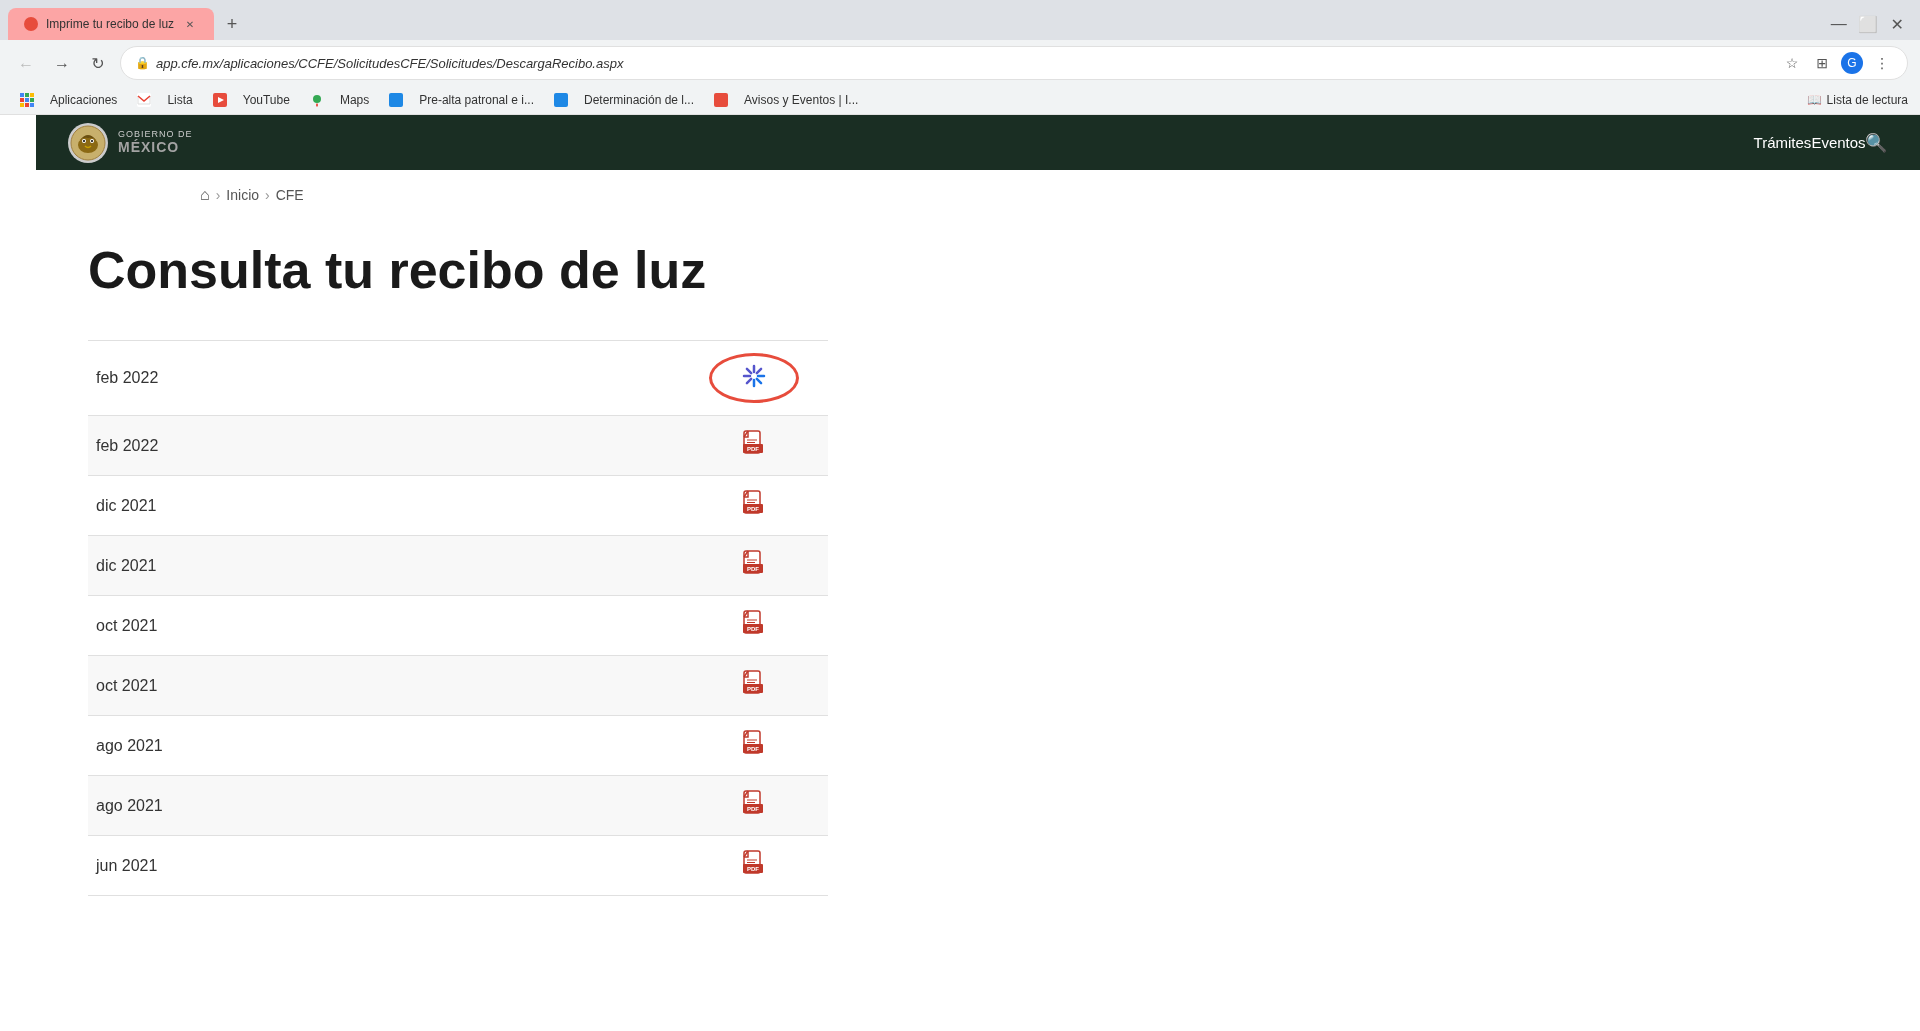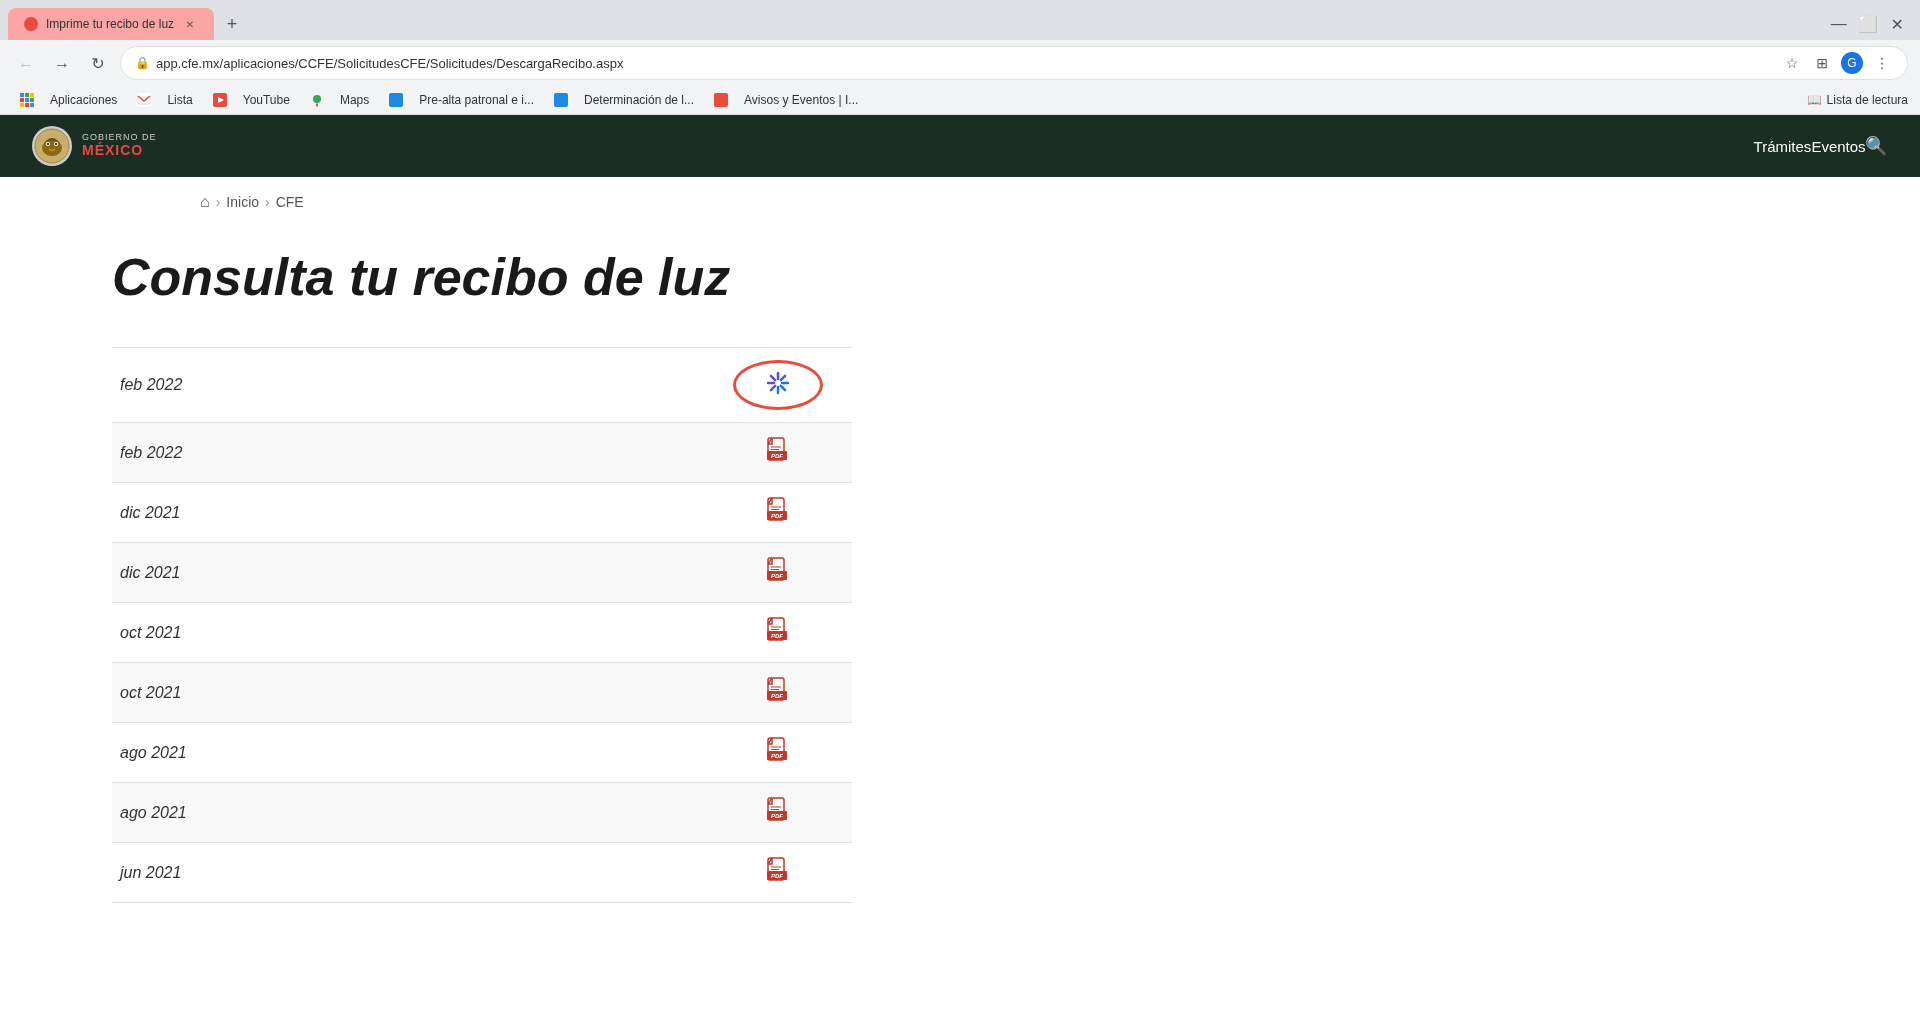--- a/index.html
+++ b/index.html
@@ -97,21 +97,21 @@
     .nav-btn.disabled { color: #bbb; cursor: default; }
     .address-input-inner {
       display: flex;
       align-items: center;
       background: #fff;
       border-radius: 20px;
       padding: 5px 14px;
       flex: 1;
       border: 1px solid #e0e0e0;
     }
-    .address-text { font-size: 13px; color: #333; }
+    .address-text { font-size: 13px; color: #333; font-style: italic; }
     .addr-icons {
       margin-left: auto;
       display: flex;
       gap: 8px;
       align-items: center;
     }
     .addr-icon {
       width: 22px;
       height: 22px;
       display: flex;
@@ -167,21 +167,22 @@
       min-height: 800px;
     }
 
     
     .site-header {
       background: #1a2e23;
       color: #fff;
       display: flex;
       align-items: center;
       padding: 4px 32px;
-      height: 62px;
+      height: 55px;
+      margin-left: 36px;
     }
     .site-logo {
       display: flex;
       align-items: center;
       gap: 10px;
     }
     .logo-eagle {
       width: 40px;
       height: 40px;
       background: #ccc;
@@ -200,21 +201,21 @@
     }
     .logo-text-top {
       font-size: 9px;
       letter-spacing: 1px;
       text-transform: uppercase;
       color: #ccc;
     }
     .logo-text-bottom {
       font-size: 14px;
       font-weight: bold;
-      color: #ef4444;
+      color: #a3a3a3;
       letter-spacing: 1px;
       text-transform: uppercase;
     }
     .site-nav {
       margin-left: auto;
       display: flex;
       align-items: center;
     }
     .site-nav a {
       color: #fff;
@@ -238,22 +239,21 @@
     }
     .breadcrumb a { color: #555; text-decoration: none; text-align: center; }
     .breadcrumb-sep { color: #999; }
     .breadcrumb-home {
       font-size: 16px;
       color: #555;
     }
 
     
     .main-content {
-      padding: 20px 112px 60px;
-      font-style: italic;
+      padding: 20px 88px 60px;
     }
     .page-title {
       font-size: 52px;
       font-weight: 700;
       color: #1a1a1a;
       margin-bottom: 40px;
     }
 
     
     .receipts-table {

